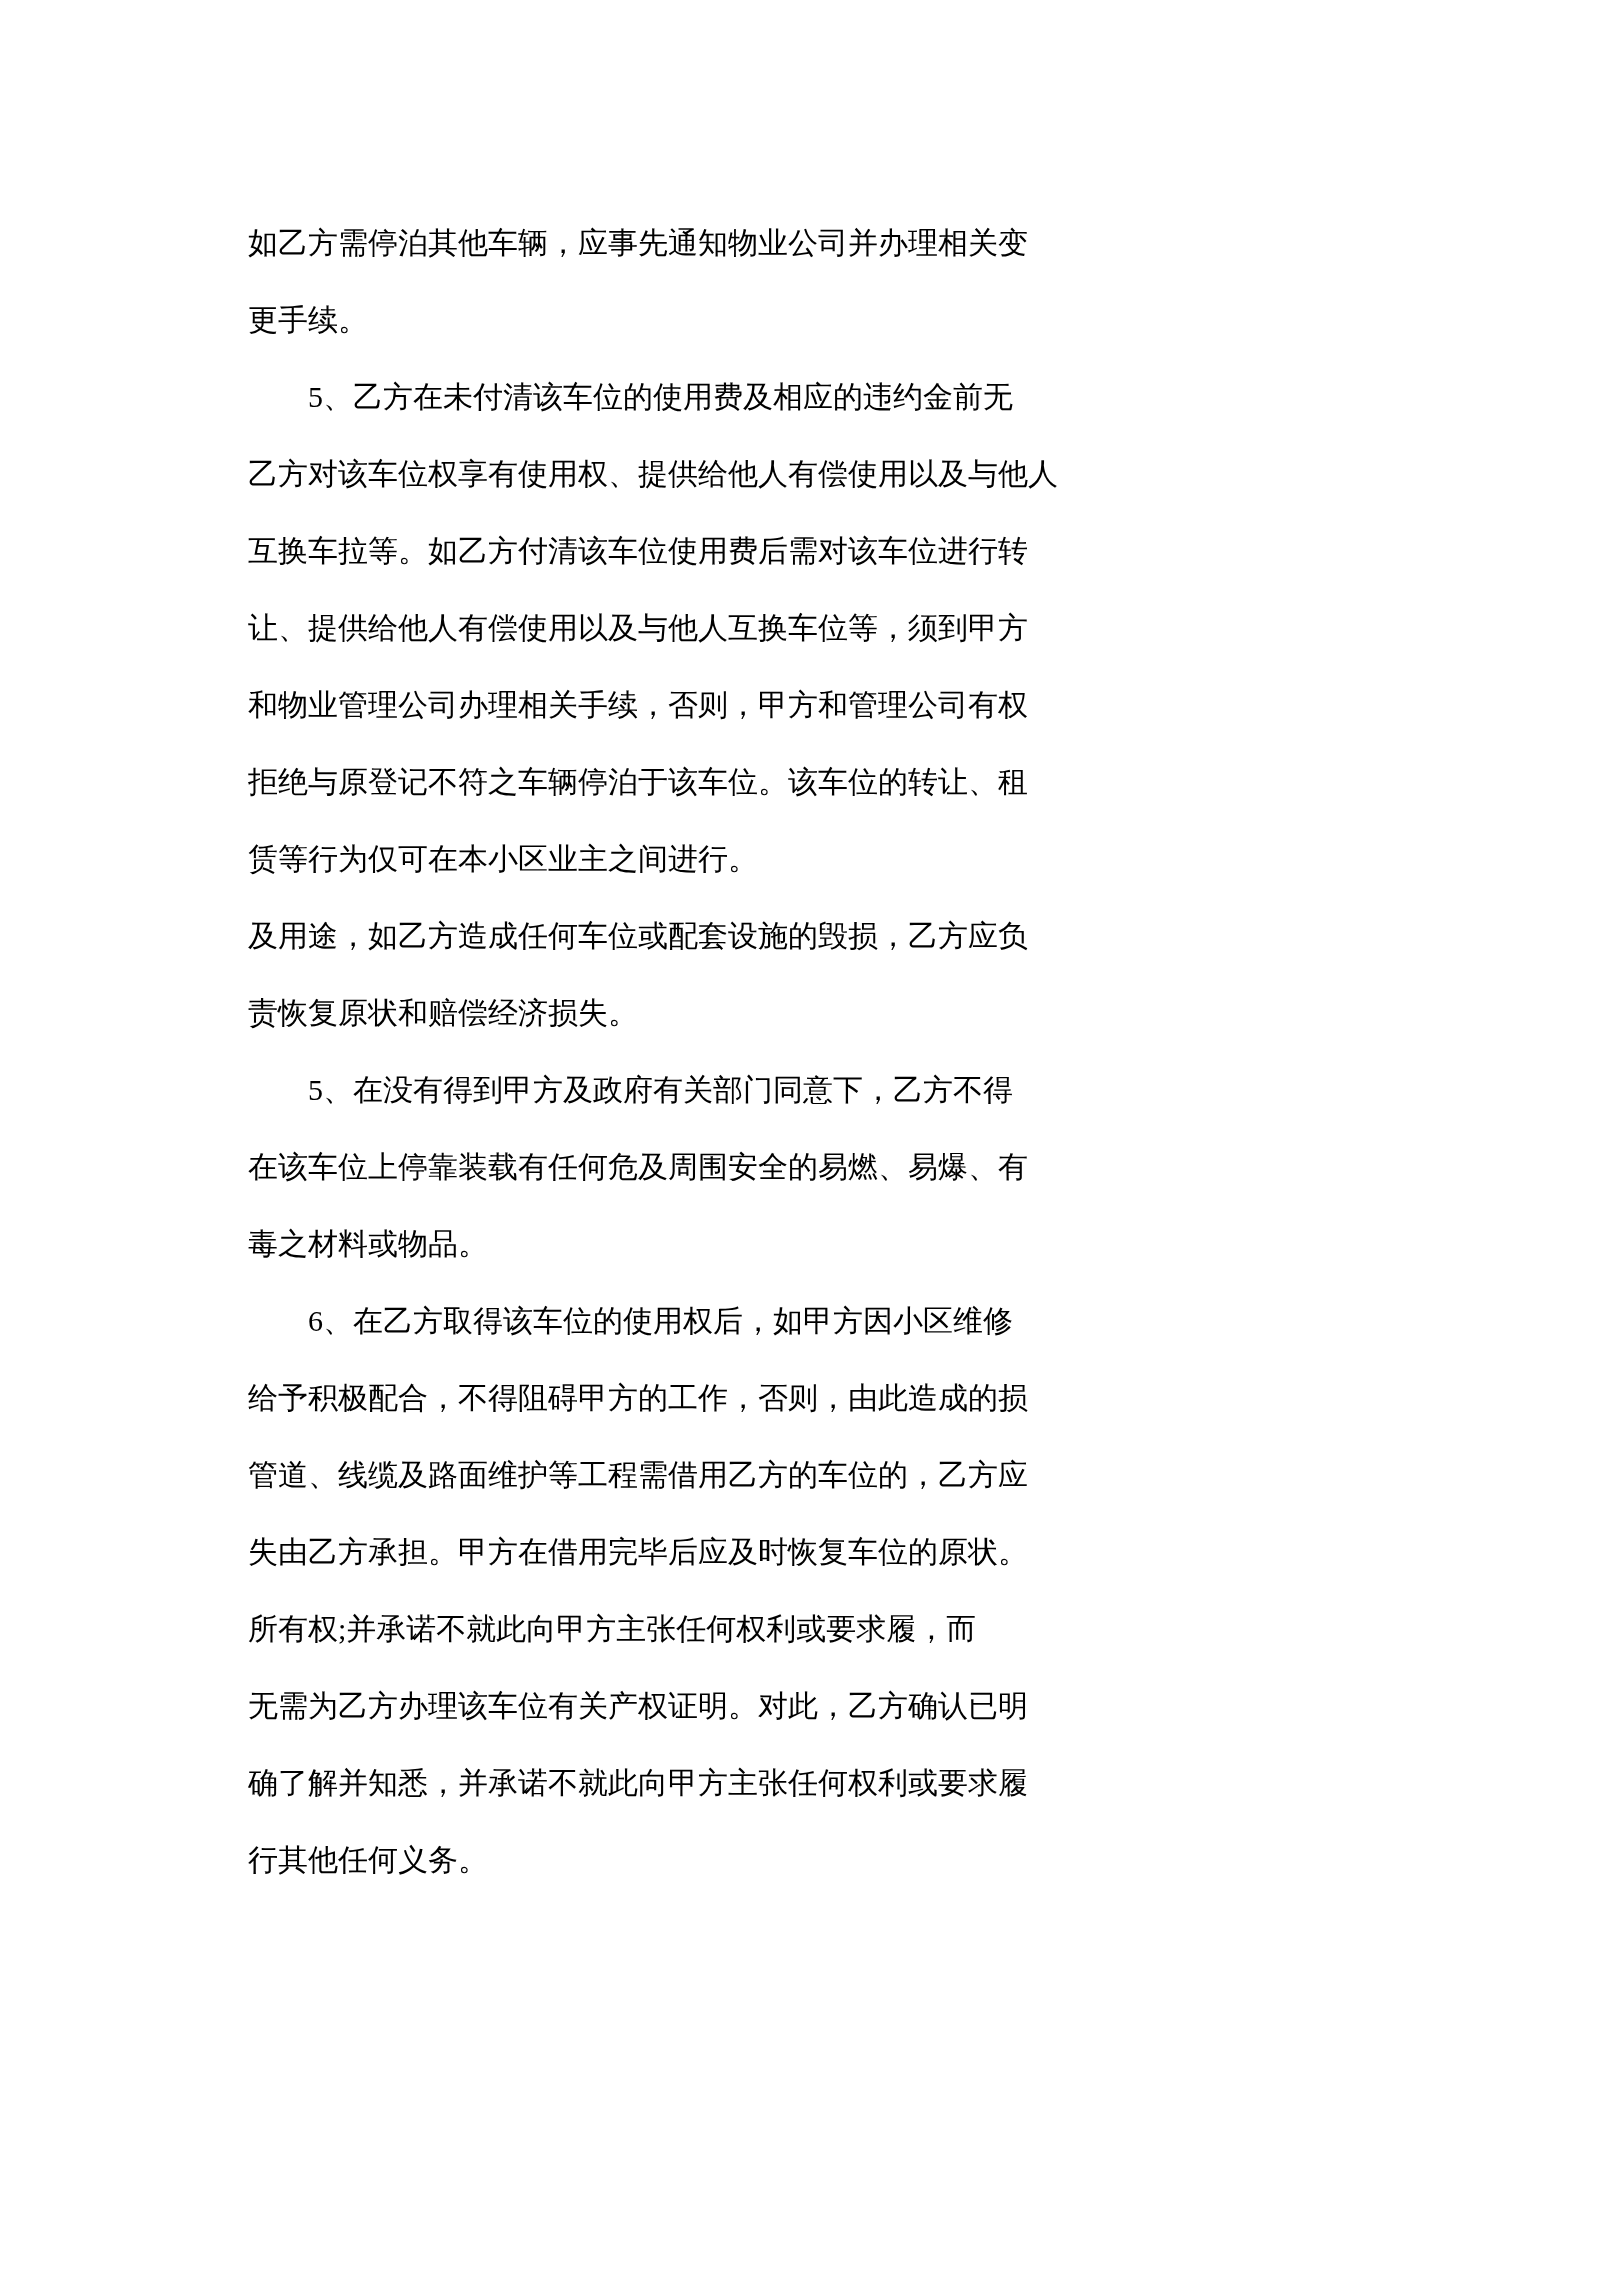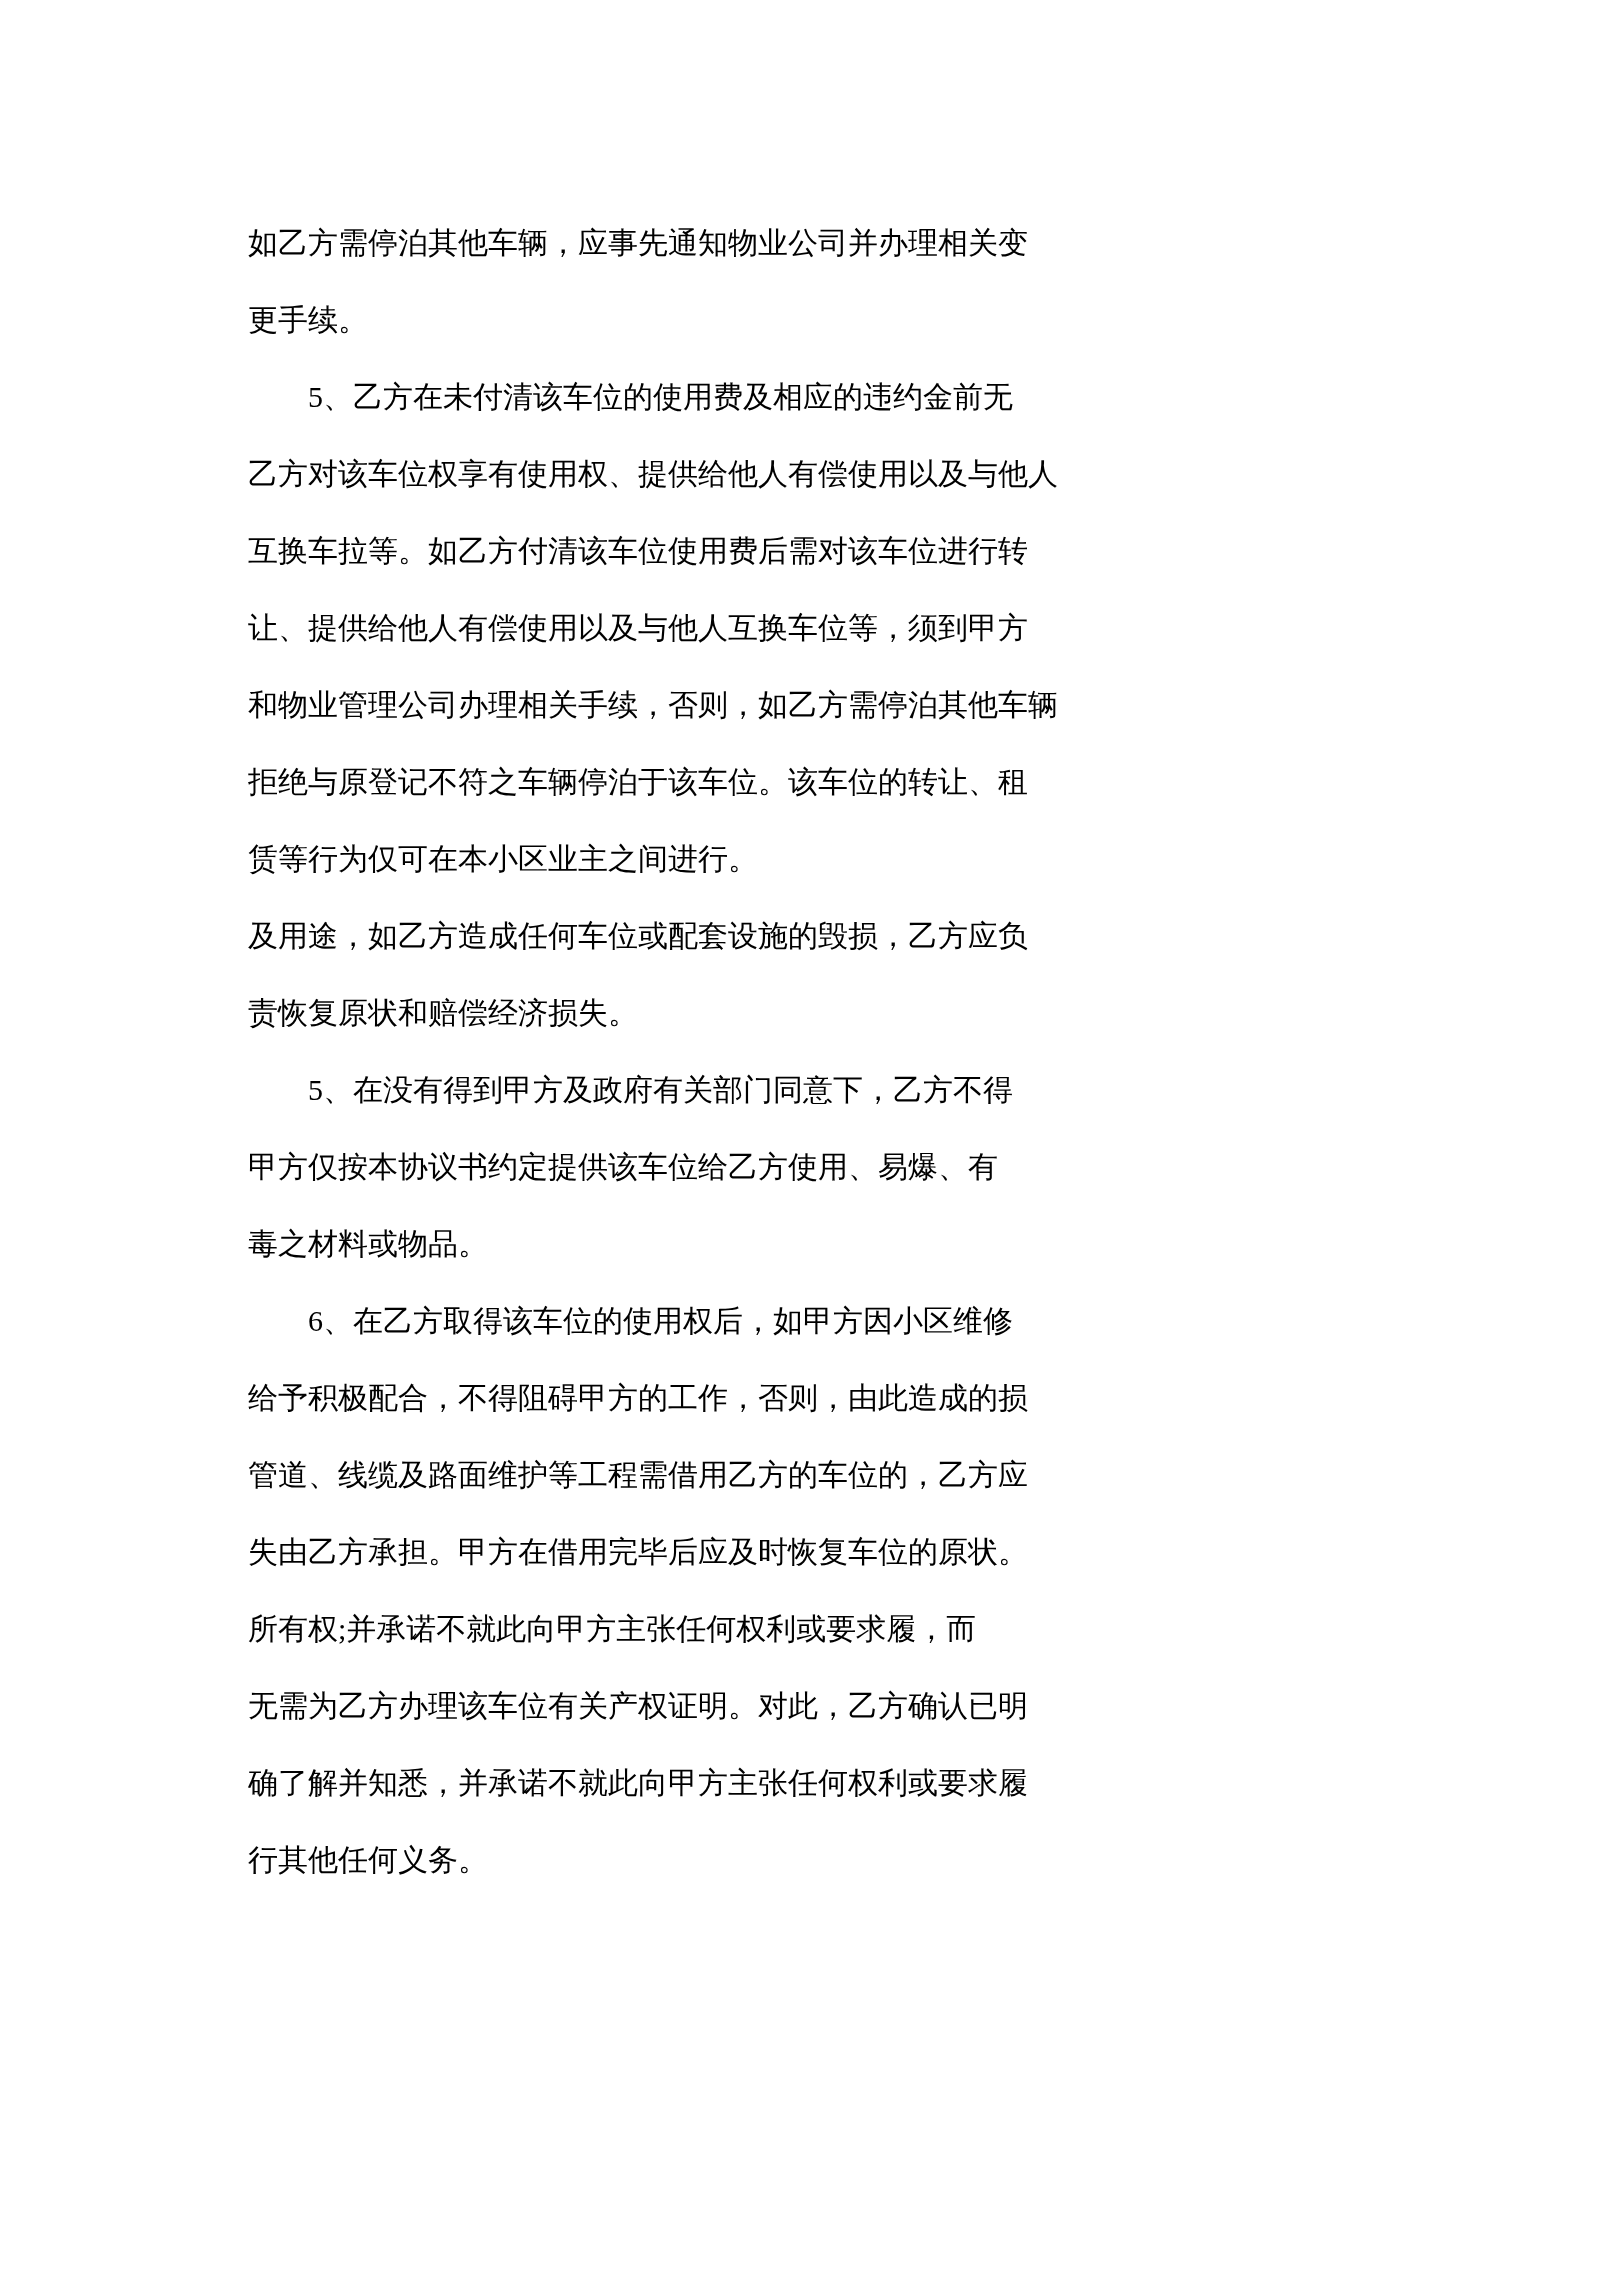--- a/index.html
+++ b/index.html
@@ -34,27 +34,27 @@
 <body>
 
 <div class="page">
   <div class="text-block" id="doc-body">
       <div class="text-line">如乙方需停泊其他车辆，应事先通知物业公司并办理相关变</div>
       <div class="text-line">更手续。</div>
       <div class="text-line">　　5、乙方在未付清该车位的使用费及相应的违约金前无</div>
       <div class="text-line">乙方对该车位权享有使用权、提供给他人有偿使用以及与他人</div>
       <div class="text-line">互换车拉等。如乙方付清该车位使用费后需对该车位进行转</div>
       <div class="text-line">让、提供给他人有偿使用以及与他人互换车位等，须到甲方</div>
-      <div class="text-line">和物业管理公司办理相关手续，否则，如乙方需停泊其他车辆</div>
+      <div class="text-line">和物业管理公司办理相关手续，否则，甲方和管理公司有权</div>
       <div class="text-line">拒绝与原登记不符之车辆停泊于该车位。该车位的转让、租</div>
       <div class="text-line">赁等行为仅可在本小区业主之间进行。</div>
       <div class="text-line">及用途，如乙方造成任何车位或配套设施的毁损，乙方应负</div>
       <div class="text-line">责恢复原状和赔偿经济损失。</div>
       <div class="text-line">　　5、在没有得到甲方及政府有关部门同意下，乙方不得</div>
-      <div class="text-line">甲方仅按本协议书约定提供该车位给乙方使用、易爆、有</div>
+      <div class="text-line">在该车位上停靠装载有任何危及周围安全的易燃、易爆、有</div>
       <div class="text-line">毒之材料或物品。</div>
       <div class="text-line">　　6、在乙方取得该车位的使用权后，如甲方因小区维修</div>
       <div class="text-line">给予积极配合，不得阻碍甲方的工作，否则，由此造成的损</div>
       <div class="text-line">管道、线缆及路面维护等工程需借用乙方的车位的，乙方应</div>
       <div class="text-line">失由乙方承担。甲方在借用完毕后应及时恢复车位的原状。</div>
       <div class="text-line">所有权;并承诺不就此向甲方主张任何权利或要求履，而</div>
       <div class="text-line">无需为乙方办理该车位有关产权证明。对此，乙方确认已明</div>
       <div class="text-line">确了解并知悉，并承诺不就此向甲方主张任何权利或要求履</div>
       <div class="text-line">行其他任何义务。</div>
     </div>

